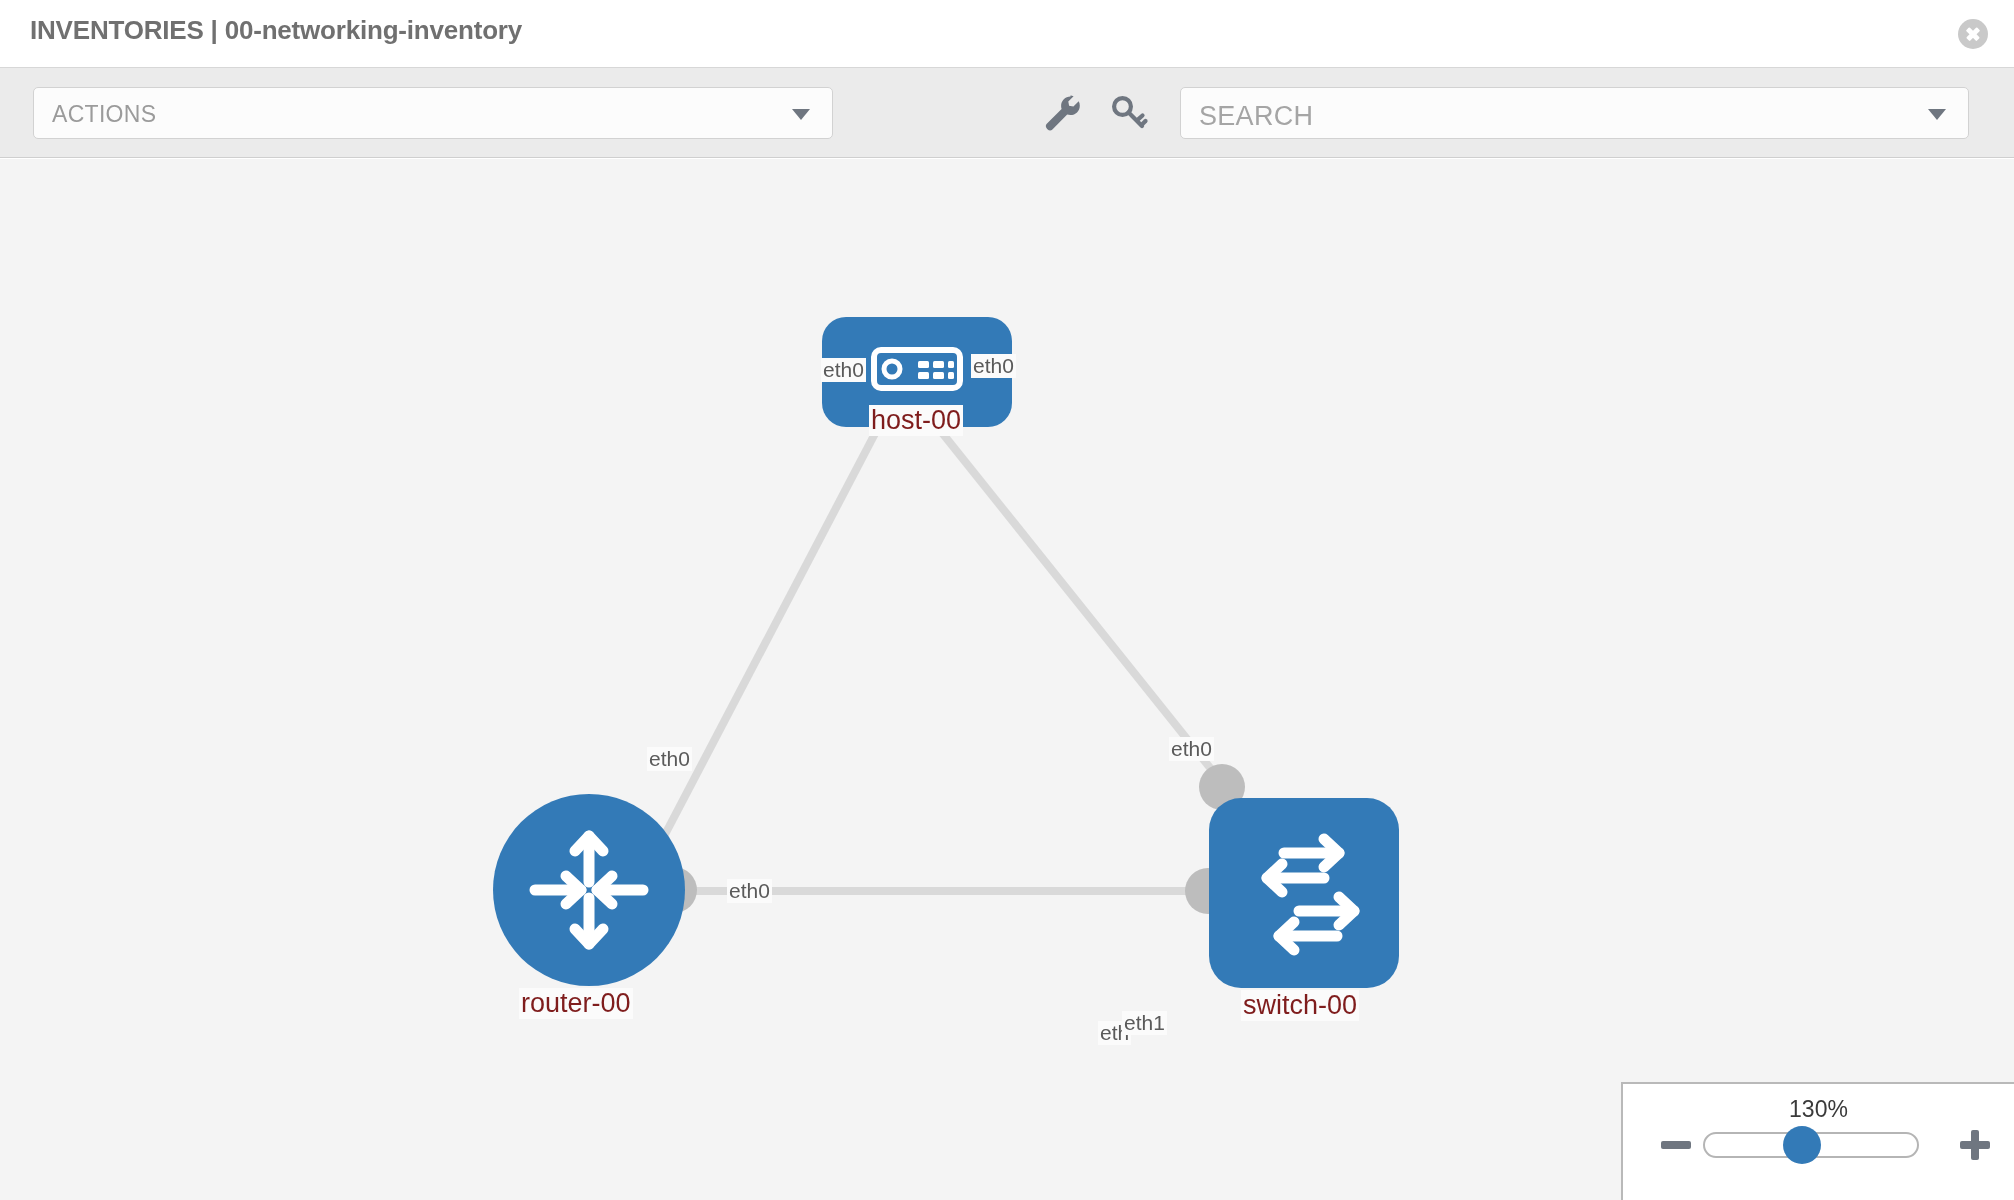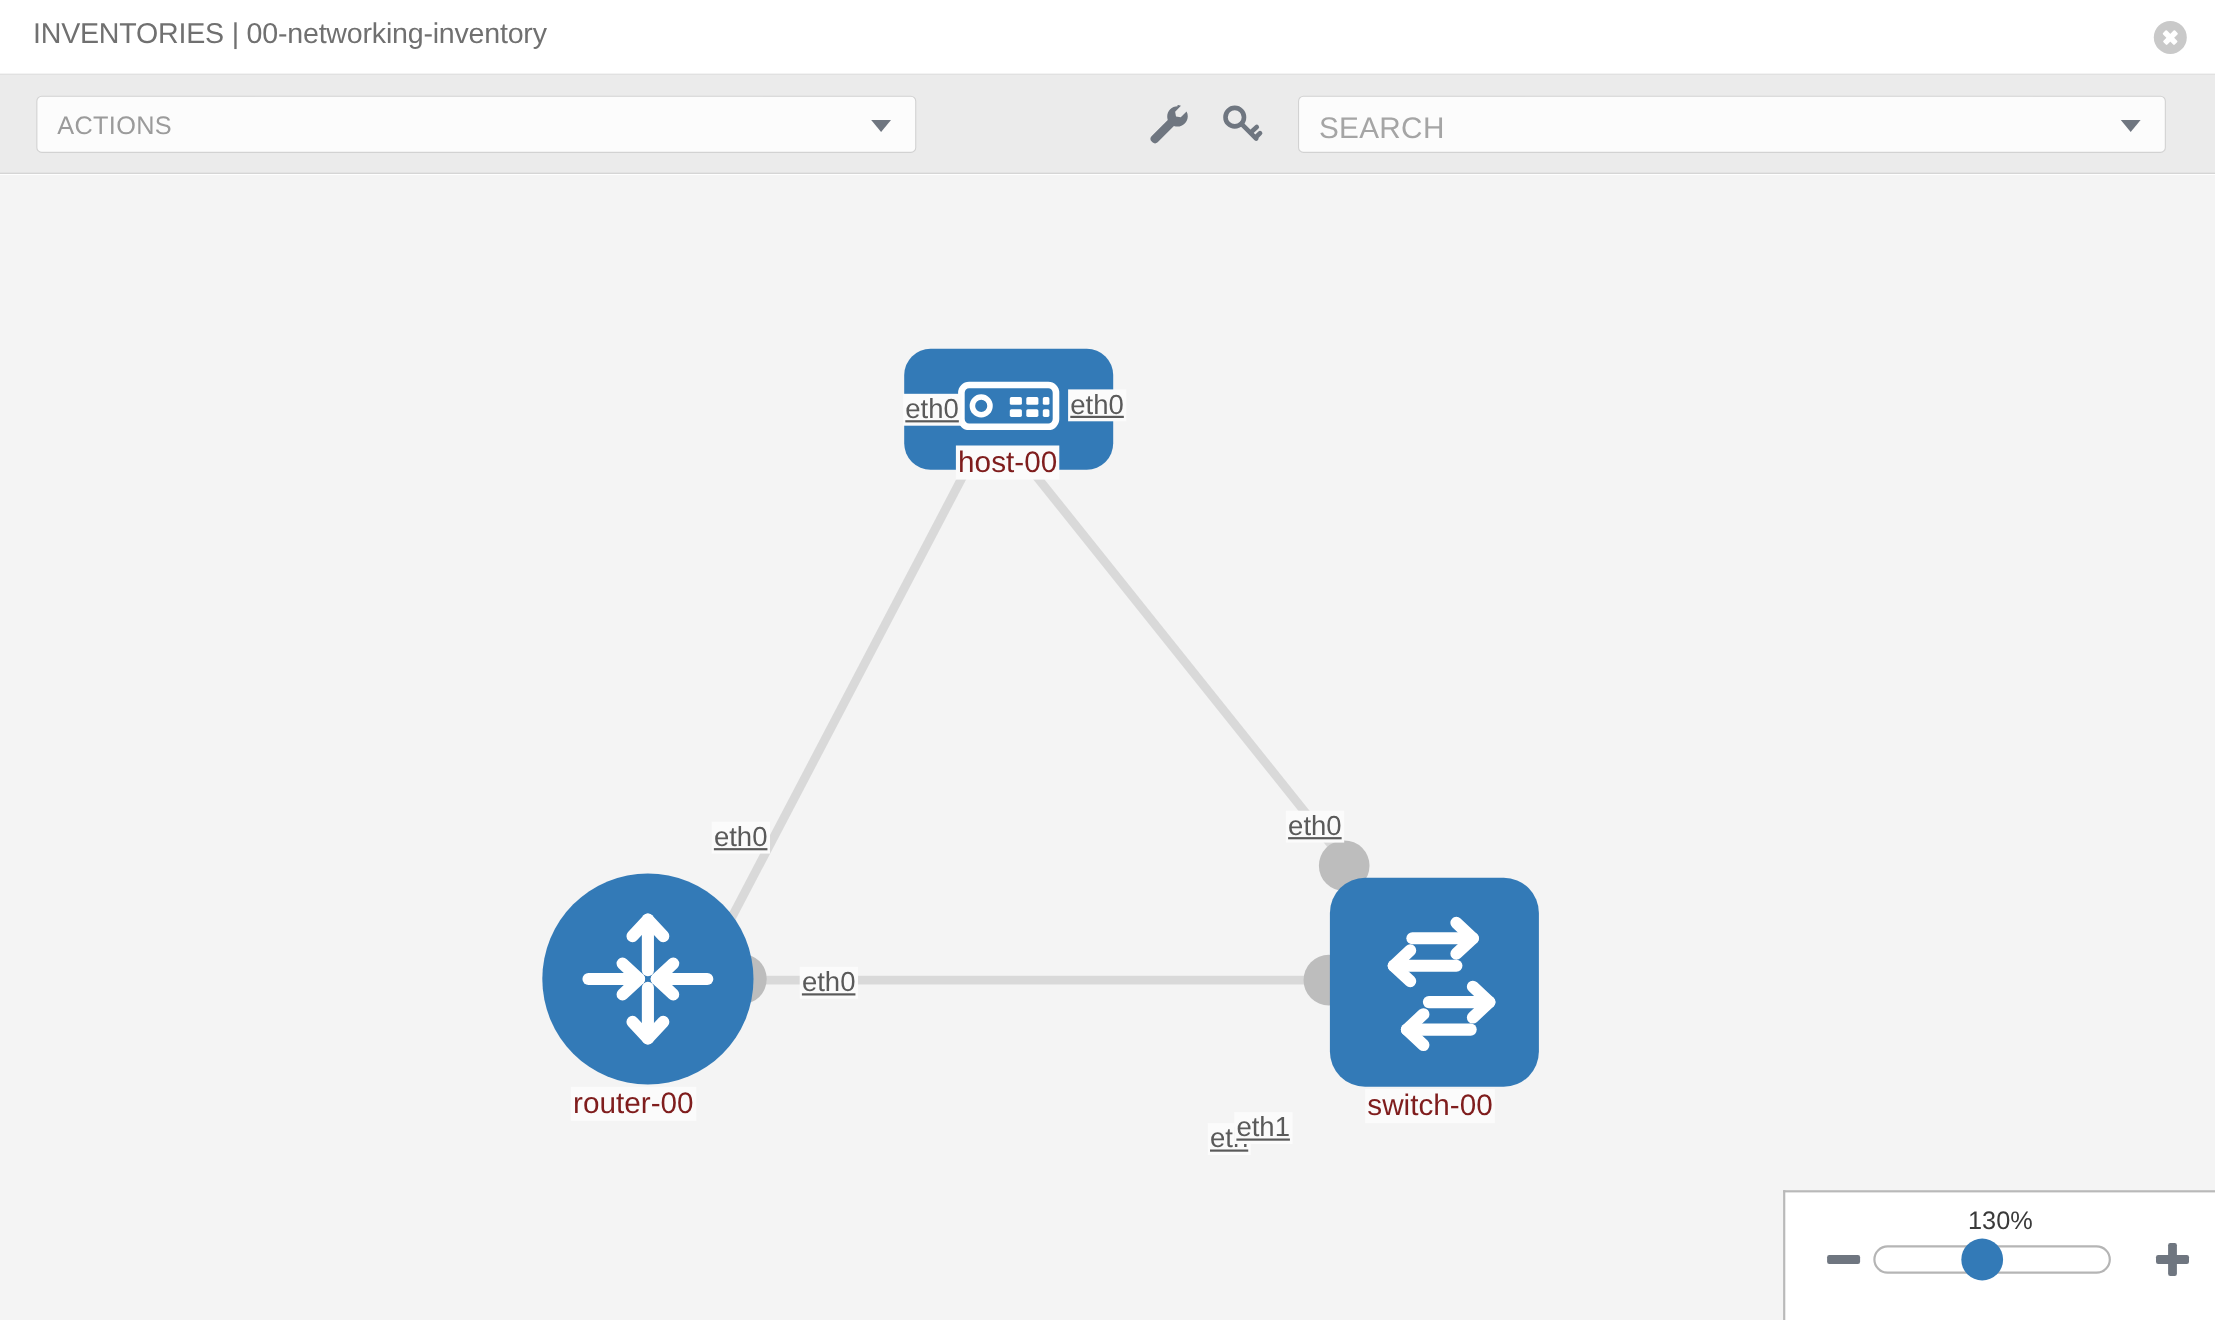--- a/index.html
+++ b/index.html
@@ -27,21 +27,21 @@
     height: 68px;
     background: #ffffff;
     border-bottom: 1px solid #d7d7d7;
     box-sizing: border-box;
   }
   .header-title {
     position: absolute;
     left: 30px;
     top: 15px;
     font-size: 26px;
-    font-weight: normal;
+    font-weight: bold;
     color: #707070;
     letter-spacing: -0.2px;
     white-space: nowrap;
   }
   .close-btn {
     position: absolute;
     right: 26px;
     top: 19px;
     width: 30px;
     height: 30px;
@@ -177,27 +177,26 @@
   }
   .port {
     position: absolute;
     background: #bdbdbd;
     border-radius: 50%;
   }
 
   
   .iflabel {
     position: absolute;
-    font-size: 25px;
+    font-size: 21px;
     color: #5a5a5a;
     background: #fbfbfb;
     white-space: nowrap;
     padding: 0 2px;
     line-height: 1.15;
-    text-decoration: underline;
   }
 
   
   .zoom-panel {
     position: absolute;
     left: 1621px;
     top: 1082px;
     width: 393px;
     height: 118px;
     background: #ffffff;

